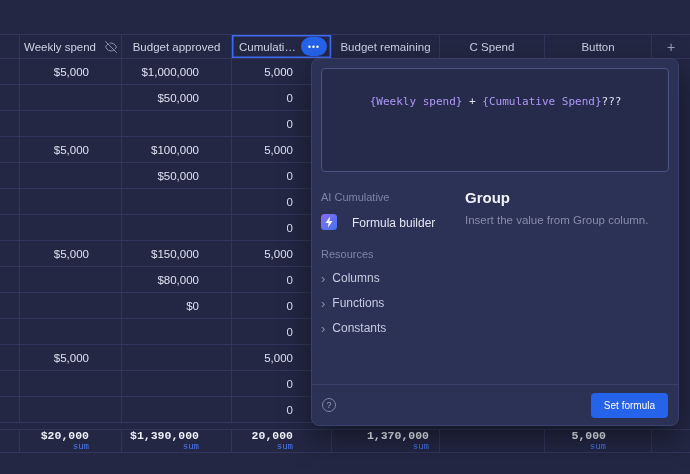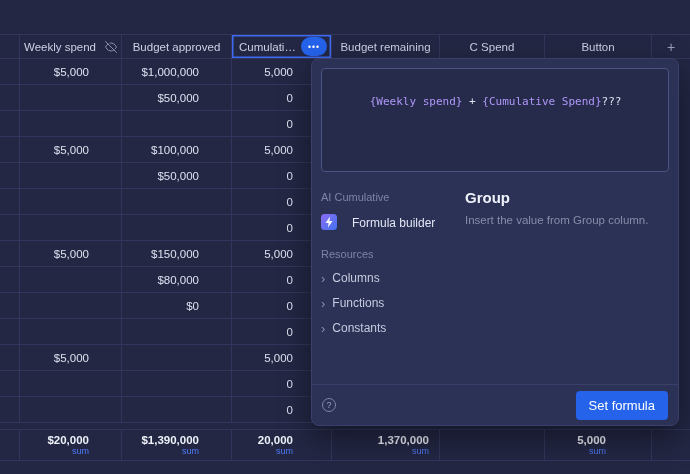--- a/index.html
+++ b/index.html
@@ -21,22 +21,22 @@
   .col-menu{width:26px;height:19px;border-radius:10px;border:none;flex-shrink:0;
             background:var(--button-blue,#2563EB);color:#fff;font-size:8.5px;letter-spacing:1px;
             display:flex;align-items:center;justify-content:center;cursor:pointer;padding:0;}
   .body-row .cell{height:26px;cursor:cell;}
   .body-row .cadd, .summary-row .cadd{border:none;}
   .num{justify-content:flex-end;}
   .body-row .c1{justify-content:flex-end;padding-right:32px;}
   .body-row .c2{justify-content:flex-end;padding-right:32px;}
   .body-row .c3{justify-content:flex-end;padding-right:38px;}
   .gap-row{height:6px;}
-  .summary-row .cell{height:32px;border-top:1px solid #31375c;border-bottom:1px solid #31375c;
-                     flex-direction:column;align-items:flex-end;justify-content:center;gap:0;}
+  .summary-row .cell{height:24px;border-top:1px solid #31375c;border-bottom:1px solid #31375c;
+                     flex-direction:column;align-items:flex-end;justify-content:center;gap:0;font-family:Liberation Mono, monospace;}
   .summary-row .gutter{align-items:stretch;}
   .summary-row .s1{padding-right:32px;}
   .summary-row .s2{padding-right:32px;}
   .summary-row .s3{padding-right:38px;}
   .summary-row .s4{padding-right:10px;}
   .summary-row .s6{padding-right:45px;}
   .sum-val{font-size:11.5px;font-weight:700;color:#eef1f8;line-height:1.1;}
   .sum-label{font-size:9px;color:var(--sum-blue,#4E7AF5);line-height:1;}
 
   
@@ -60,21 +60,21 @@
   .panel-right{flex:1;padding-left:16px;padding-top:6px;}
   .detail-title{font-size:15px;font-weight:600;color:#eef1f8;}
   .detail-desc{margin-top:8px;font-size:11.5px;color:#878da9;}
   .panel-footer{position:absolute;left:0;right:0;bottom:0;height:41px;box-sizing:border-box;
                 border-top:1px solid #3a406b;display:flex;align-items:center;
                 justify-content:space-between;padding:0 10px;}
   .learn-more{display:flex;align-items:center;gap:7px;font-size:12px;color:#9aa0bd;cursor:pointer;}
   .help-icon{width:14px;height:14px;box-sizing:border-box;border:1px solid #7e84a6;border-radius:50%;
              display:flex;align-items:center;justify-content:center;font-size:9px;color:#9aa0bd;}
   .set-formula-btn{background:var(--button-blue,#2563EB);color:#fff;border:none;border-radius:4px;
-                   font-size:13px;padding:7px 13px;font-family:inherit;cursor:pointer;}
+                   font-size:10px;padding:7px 13px;font-family:inherit;cursor:pointer;}
 </style>
 </head>
 <body>
 
 <div class="app">
 
   <div class="topbar"></div>
 
   <div class="grid-row header-row">
     <div class="cell gutter"></div>

